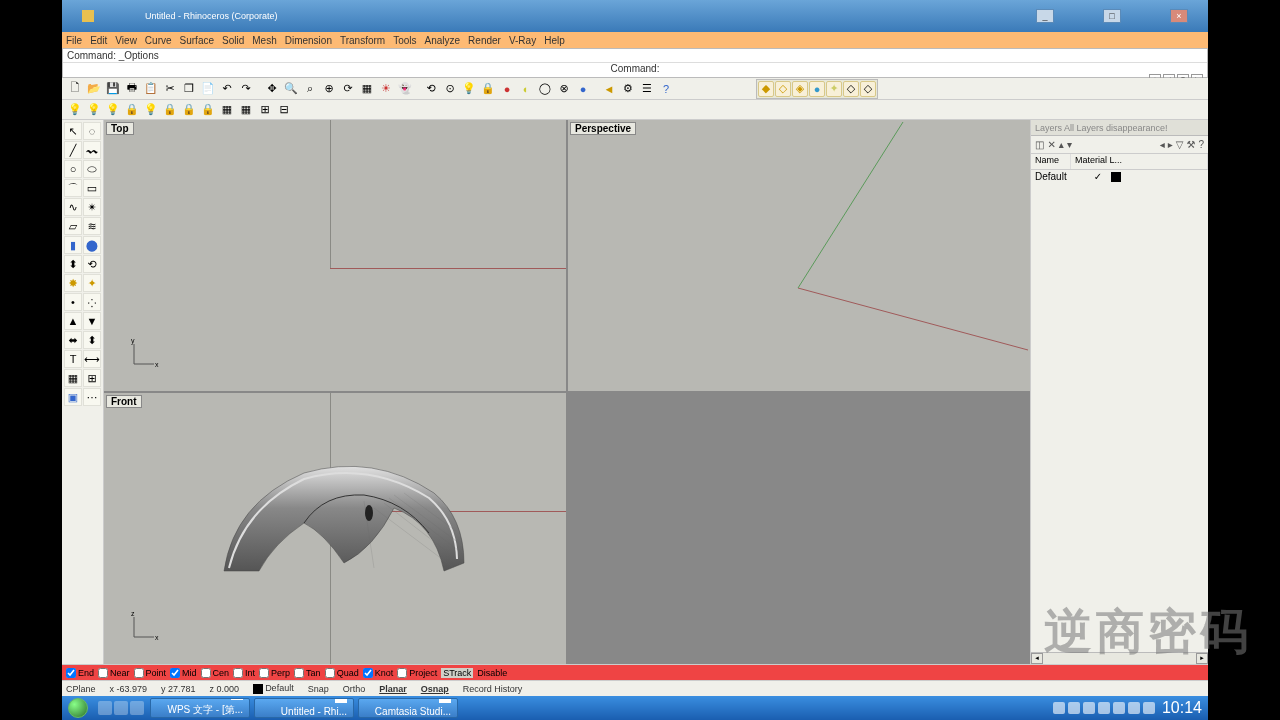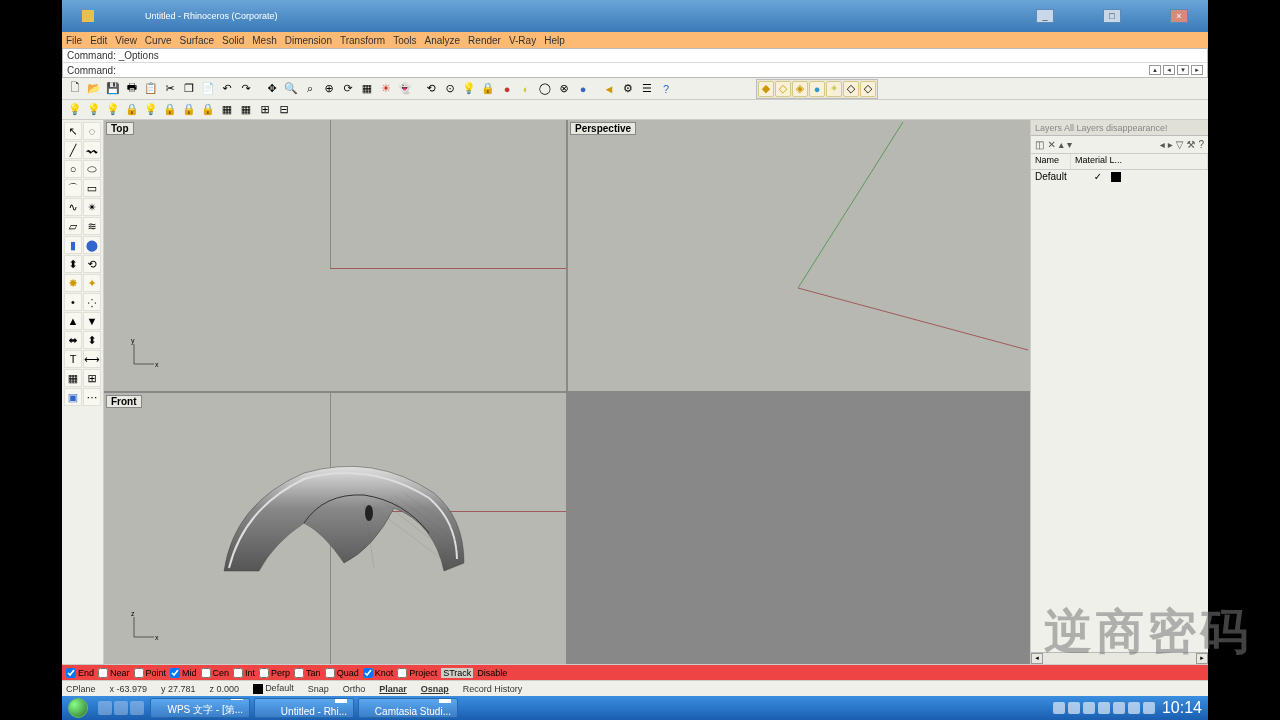--- a/index.html
+++ b/index.html
@@ -11,21 +11,21 @@
 .titlebar .icon { width: 12px; height: 12px; background: #e8c050; margin-right: 4px; }
 .titlebar .title { flex: 1; }
 .titlebar .winbtn { width: 18px; height: 14px; margin-left: 2px; background: #c8d8e8; border: 1px solid #5a8ab8; display: flex; align-items: center; justify-content: center; font-size: 9px; color: #333; }
 .winbtn.close { background: #d88a7a; color: #fff; }
 
 .menubar { height: 16px; background: #fdba74; display: flex; align-items: center; padding: 0 4px; font-size: 10px; color: #333; }
 .menubar span { margin-right: 8px; cursor: default; }
 
 .cmdbar { background: #fff; border: 1px solid #bbb; }
 .cmdbar .line { height: 14px; font-size: 10px; padding: 0 4px; color: #333; border-bottom: 1px solid #ddd; display: flex; align-items: center; }
-.cmdbar .line:last-child { border: none; }
+.cmdbar .line:last-child { border: none; flex-direction: column; }
 .cmdbar .scroll { float: right; display: flex; gap: 2px; }
 .cmdbar .scroll span { width: 12px; height: 10px; border: 1px solid #999; font-size: 7px; text-align: center; }
 
 .toolbar-row { height: 22px; background: #f0f0ea; border-bottom: 1px solid #ccc; display: flex; align-items: center; padding: 0 4px; gap: 1px; }
 .tbtn { width: 18px; height: 18px; border: 1px solid transparent; display: flex; align-items: center; justify-content: center; font-size: 11px; cursor: pointer; }
 .tbtn.sep { width: 6px; border: none; }
 .tgroup2 { margin-left: 80px; display: flex; gap: 1px; background: #e8e8d8; border: 1px solid #bbb; padding: 1px; }
 .tgroup2 .tbtn { background: #f8f0d8; border: 1px solid #d8c888; border-radius: 2px; width: 16px; height: 16px; }
 
 .workspace { flex: 1; display: flex; }

